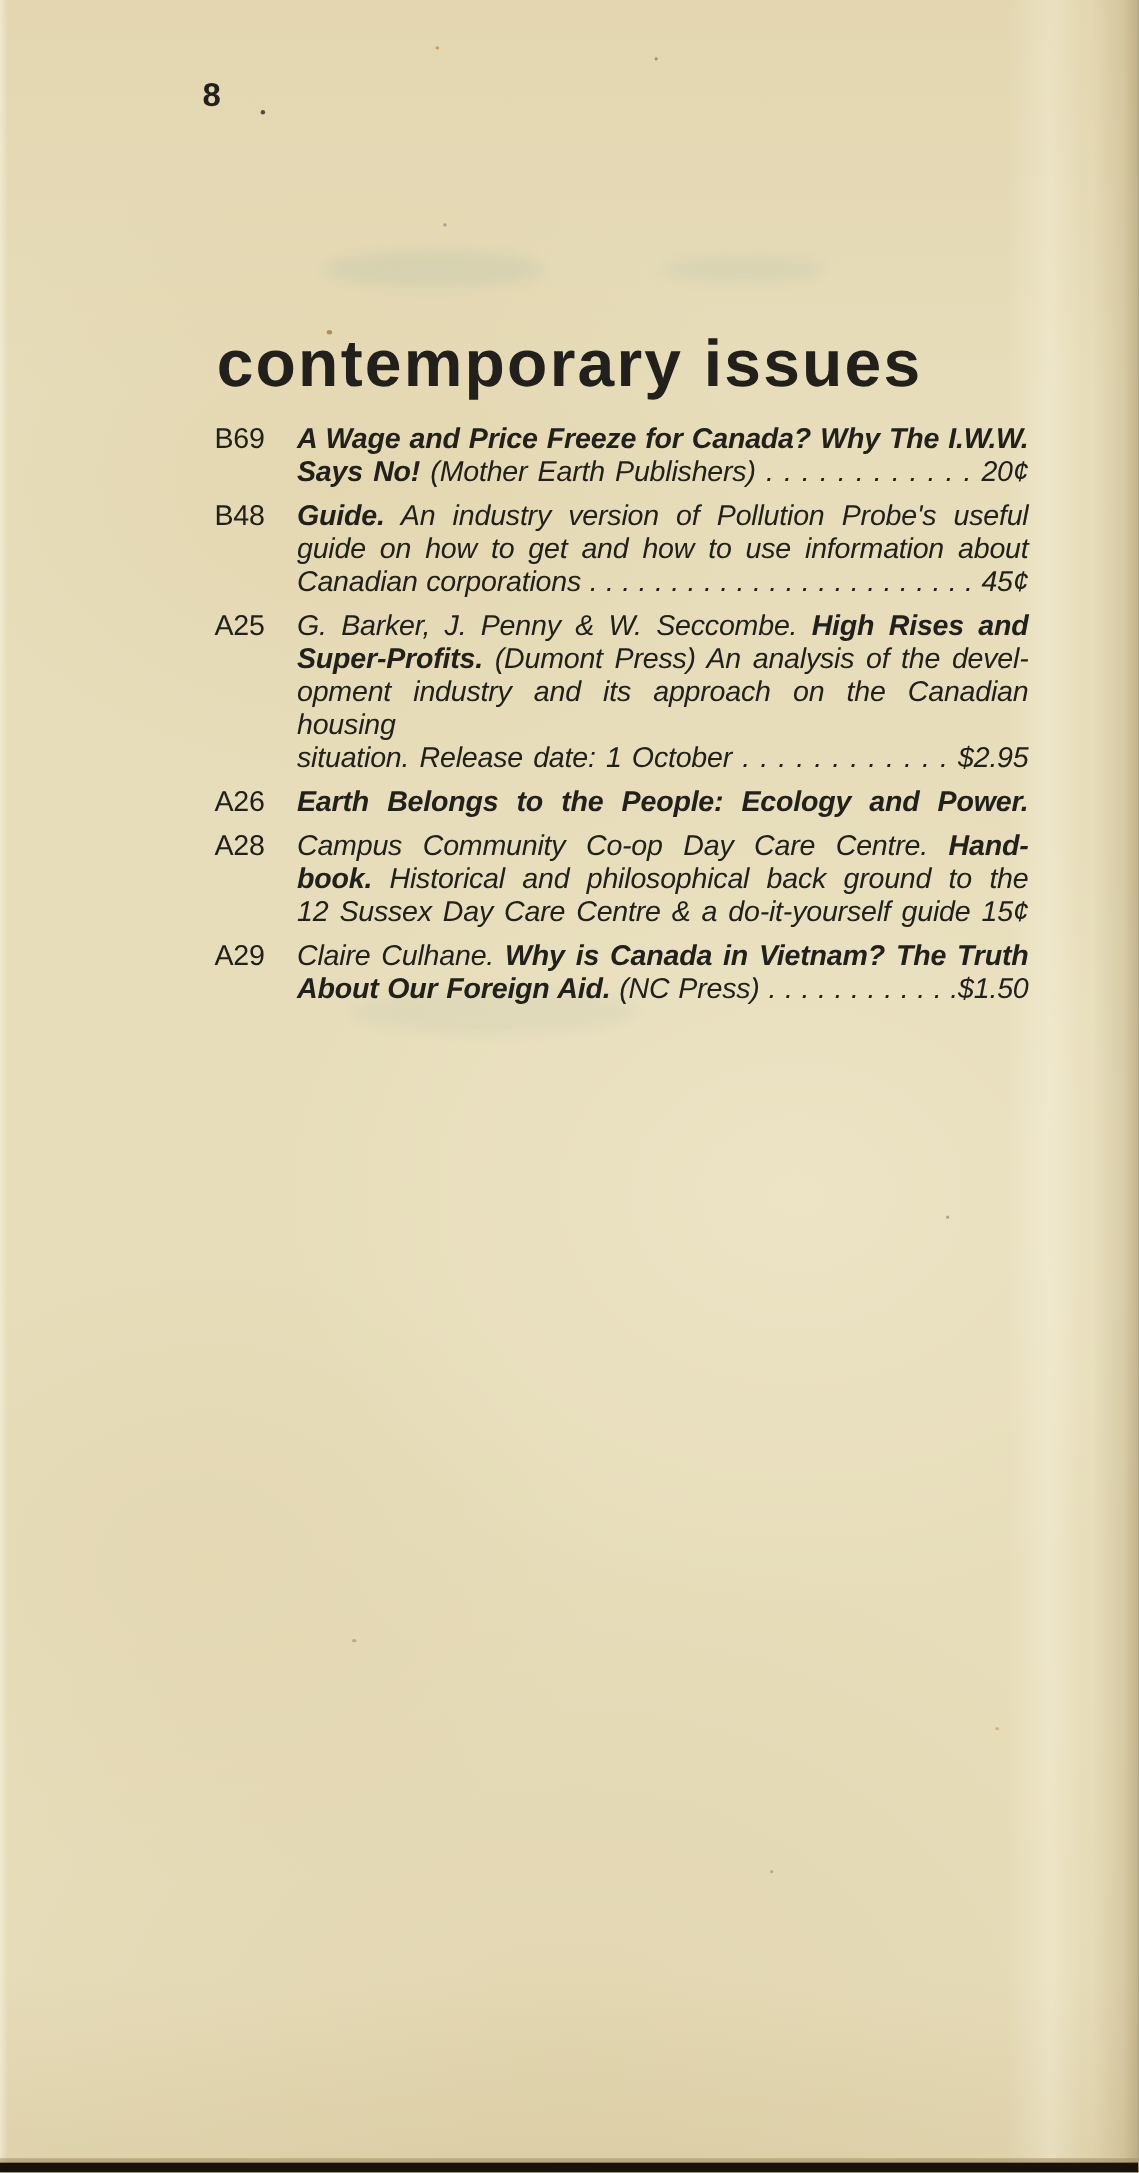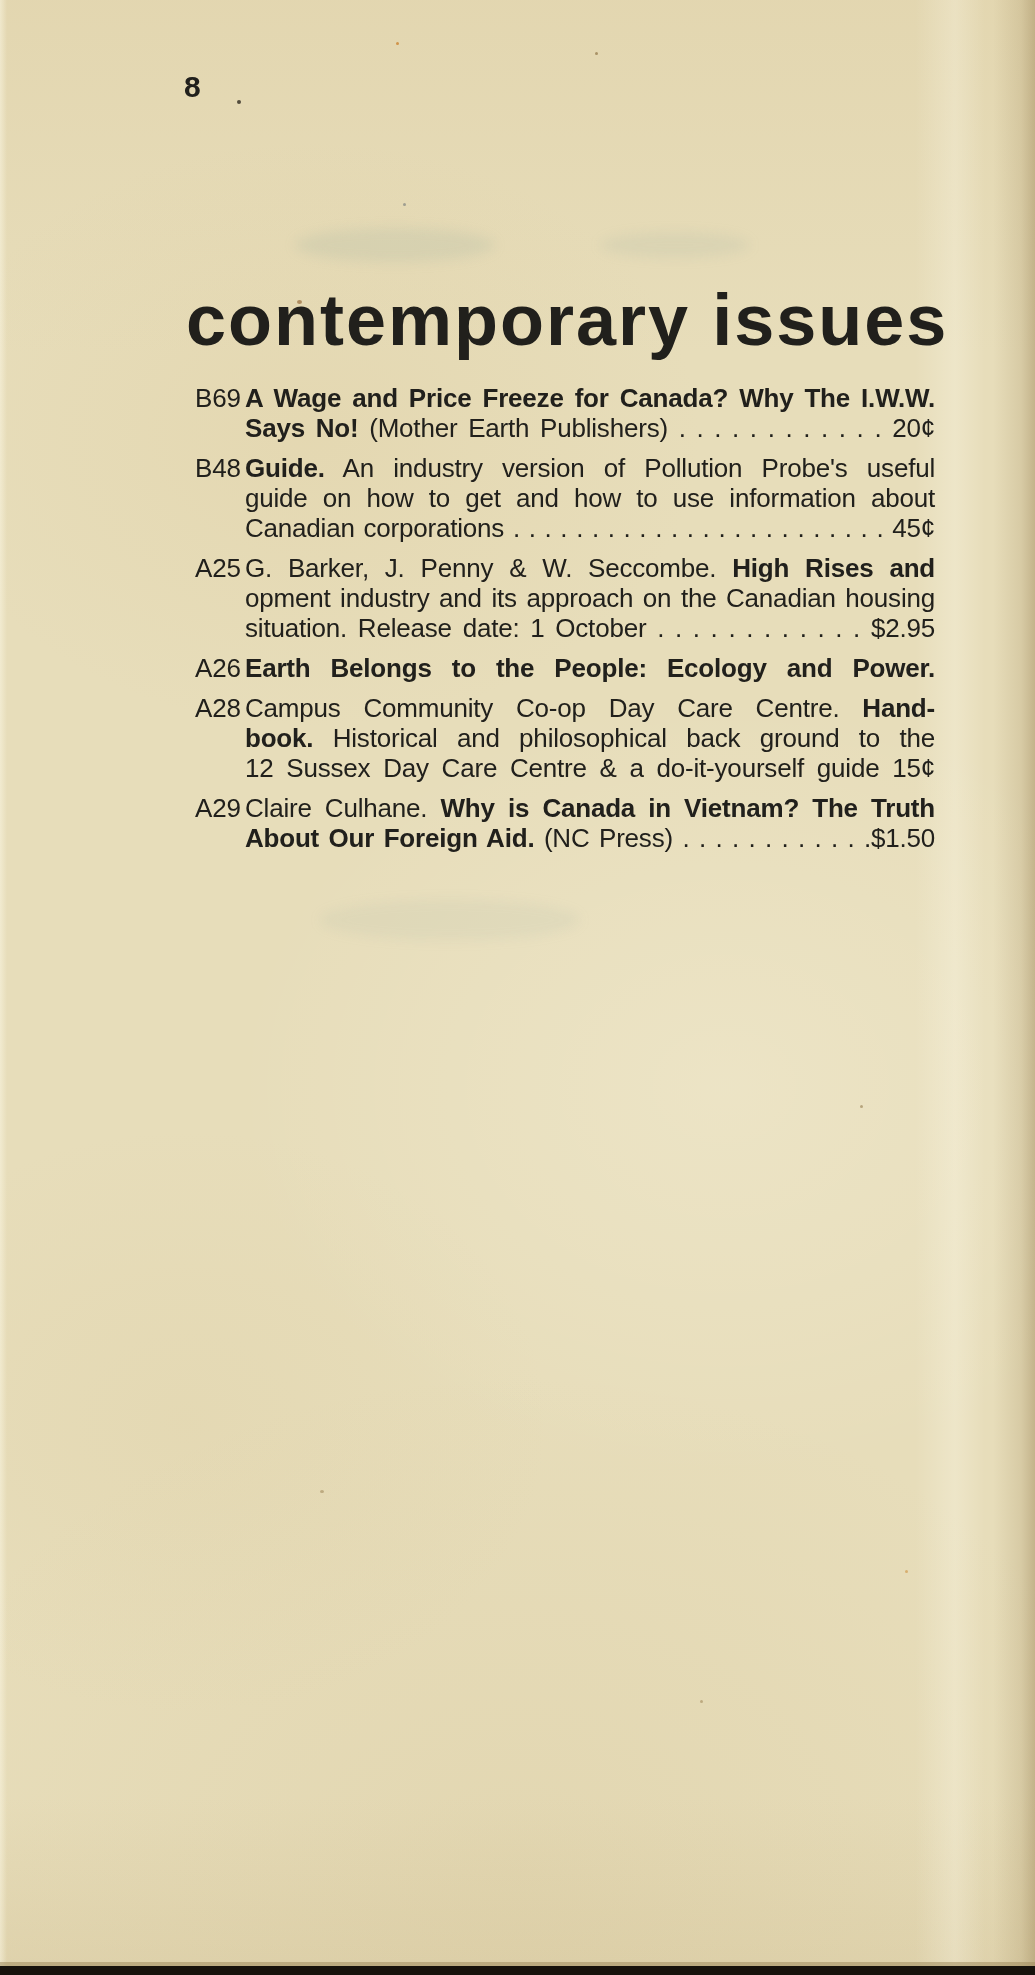--- a/index.html
+++ b/index.html
@@ -34,36 +34,36 @@
   }
   .bottom-strip{
     position:absolute;left:0;right:0;bottom:0;height:9px;
     background:#17120c;
   }
   .page-number{
     position:absolute;left:184px;top:70px;
     font-size:30px;font-weight:bold;letter-spacing:0;
   }
   .heading{
-    position:absolute;left:186px;top:290px;margin:0;
-    font-size:72px;line-height:60px;font-weight:bold;letter-spacing:2px;
+    position:absolute;left:186px;top:290px;margin:11px;
+    font-size:60px;line-height:60px;font-weight:bold;letter-spacing:2px;
     white-space:nowrap;
   }
   .entries{
     position:absolute;left:195px;top:383px;width:740px;
     font-size:26px;line-height:30px;letter-spacing:-0.2px;
   }
-  .entry{display:flex;margin-bottom:10px;}
+  .entry{display:flex;margin-bottom:10px;gap:25px;}
   .entry .code{flex:0 0 50px;}
   .entry .body{flex:1 1 auto;min-width:0;}
   .entry .line{
     text-align:justify;
     text-align-last:justify;
   }
-  .entry .line span{white-space:normal;}
+  .entry .line span{white-space:normal;font-style:italic;}
   .entry .b{font-weight:bold;}
   .entry .leader{}
   .entry .price{}
 </style>
 </head>
 <body>
 
 <div class="scan">
 
   <div class="paper-texture"></div>
@@ -102,20 +102,21 @@
           <div class="line"><span class="r">guide on how to get and how to use information about</span></div>
           <div class="line"><span class="r">Canadian corporations </span><span class="leader">. . . . . . . . . . . . . . . . . . . . . . . .</span><span class="price"> 45¢</span></div>
         </div>
   </div>
 
 
   <div class="entry">
     <span class="code">A25</span>
     <div class="body">
           <div class="line"><span class="r">G. Barker, J. Penny &amp; W. Seccombe. </span><span class="b">High Rises and</span></div>
+          <div class="line"><span class="b">Super-Profits.</span><span class="r"> (Dumont Press) An analysis of the devel-</span></div>
           <div class="line"><span class="r">opment industry and its approach on the Canadian housing</span></div>
           <div class="line"><span class="r">situation. Release date: 1 October </span><span class="leader">. . . . . . . . . . . .</span><span class="price"> $2.95</span></div>
         </div>
   </div>
 
   <div class="entry">
     <span class="code">A26</span>
     <div class="body">
           <div class="line"><span class="b">Earth Belongs to the People: Ecology and Power.</span></div>
         </div>

